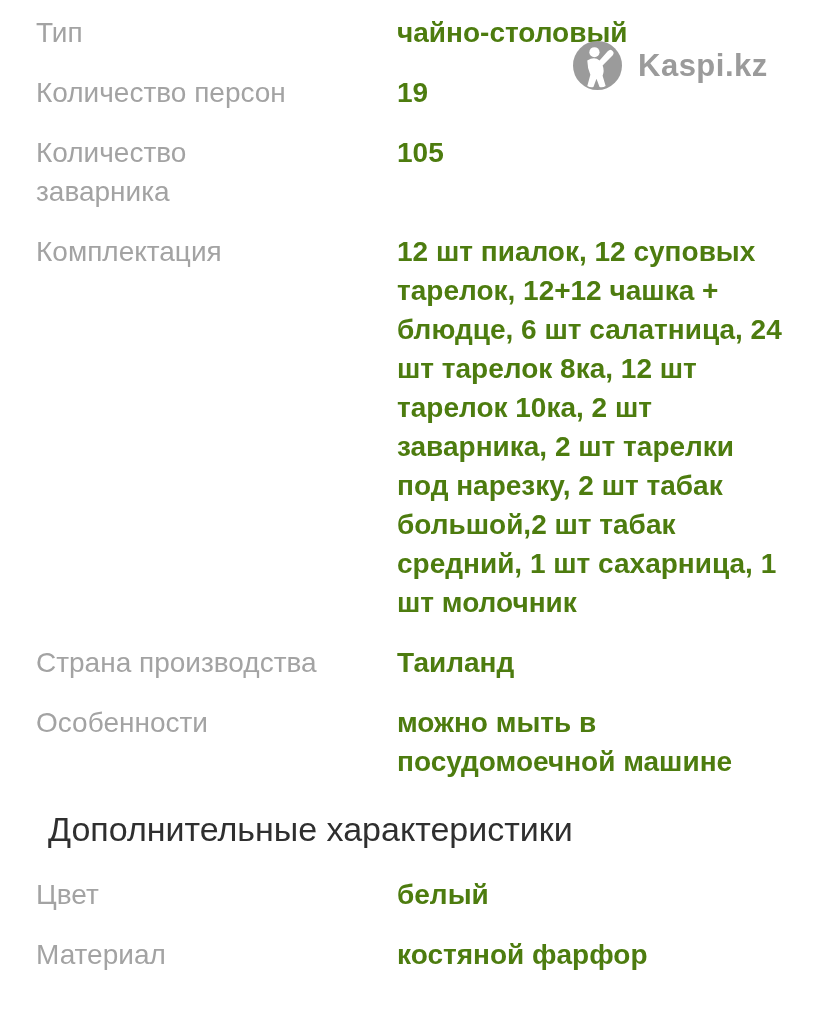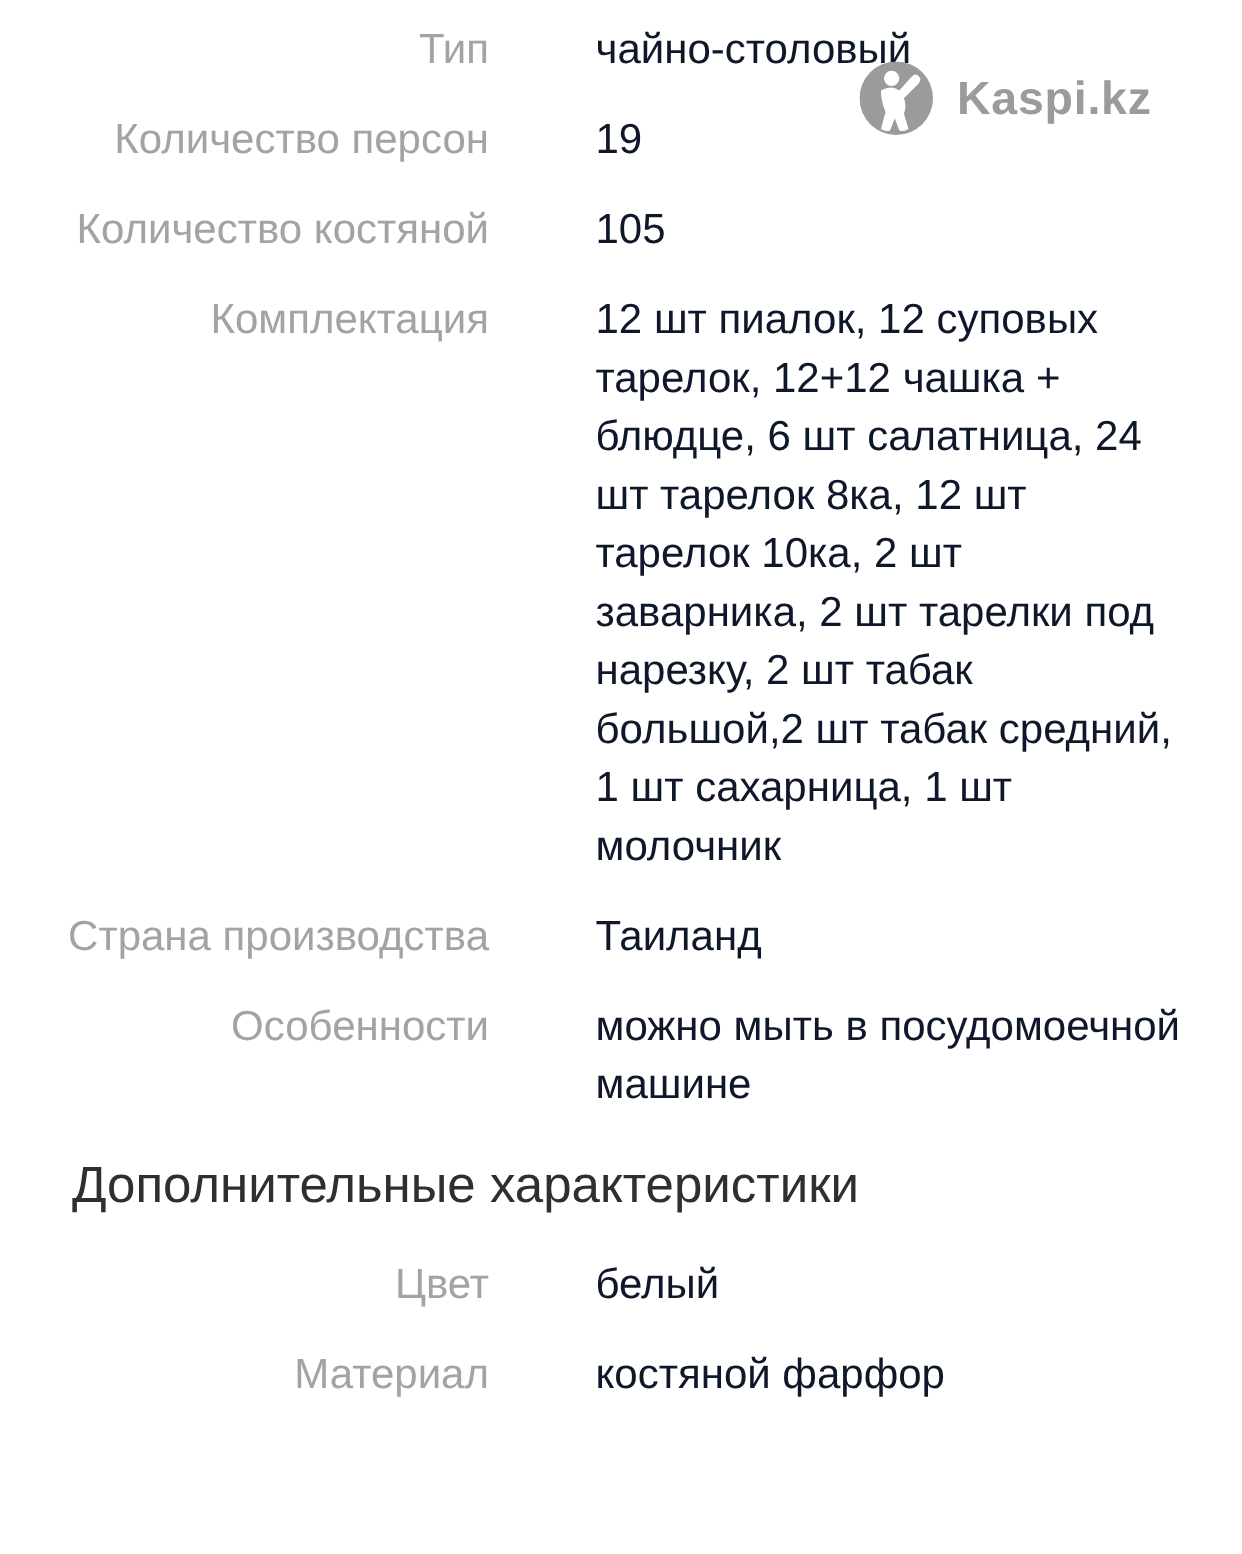--- a/index.html
+++ b/index.html
@@ -20,28 +20,27 @@
     margin-bottom: 21px;
   }
   .spec-label {
     width: 290px;
     flex-shrink: 0;
     margin-right: 71px;
     font-size: 28px;
     line-height: 39px;
     color: #a3a3a3;
     font-weight: 400;
-    text-align: right;
   }
   .spec-value {
     width: 392px;
     font-size: 28px;
     line-height: 39px;
-    color: #0f172a;
-    font-weight: 400;
+    color: #4d7c0f;
+    font-weight: 700;
   }
   .section-title {
     font-size: 34px;
     line-height: 44px;
     font-weight: 500;
     color: #2f2f2f;
     margin: 26px 0 24px 12px;
   }
   .watermark {
     position: absolute;
@@ -89,21 +88,21 @@
       <div class="spec-label">Тип</div>
       <div class="spec-value">чайно-столовый</div>
     </div>
 
     <div class="spec-row">
       <div class="spec-label">Количество персон</div>
       <div class="spec-value">19</div>
     </div>
 
     <div class="spec-row">
-      <div class="spec-label">Количество костяной</div>
+      <div class="spec-label">Количество заварника</div>
       <div class="spec-value">105</div>
     </div>
 
     <div class="spec-row">
       <div class="spec-label">Комплектация</div>
       <div class="spec-value">12 шт пиалок, 12 суповых тарелок, 12+12 чашка + блюдце, 6 шт салатница, 24 шт тарелок 8ка, 12 шт тарелок 10ка, 2 шт заварника, 2 шт тарелки под нарезку, 2 шт табак большой,2 шт табак средний, 1 шт сахарница, 1 шт молочник</div>
     </div>
 
     <div class="spec-row">
       <div class="spec-label">Страна производства</div>

